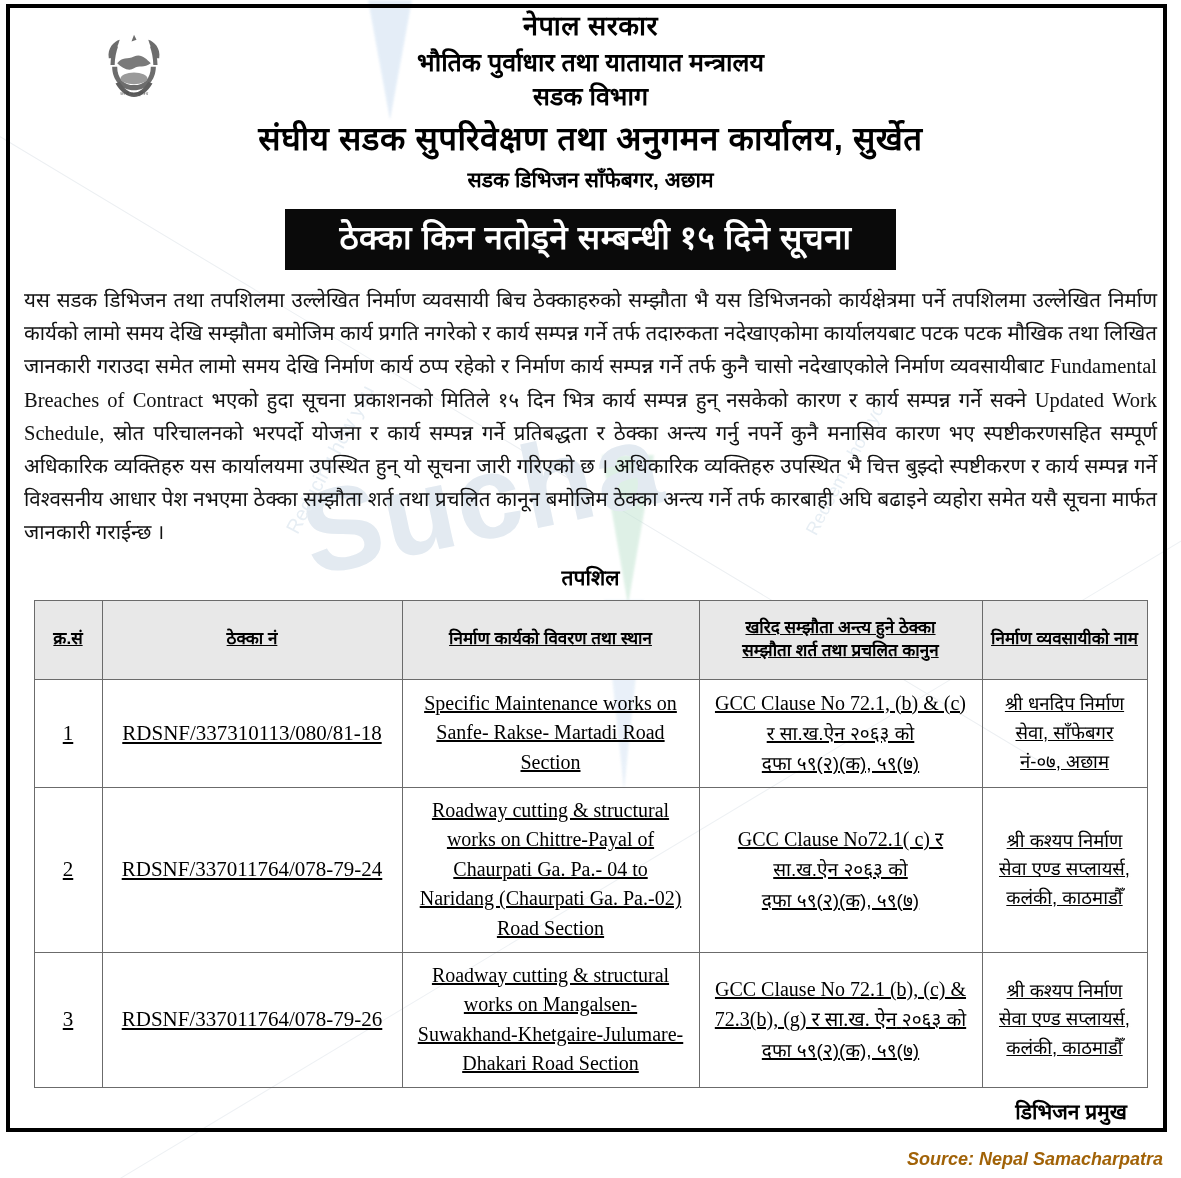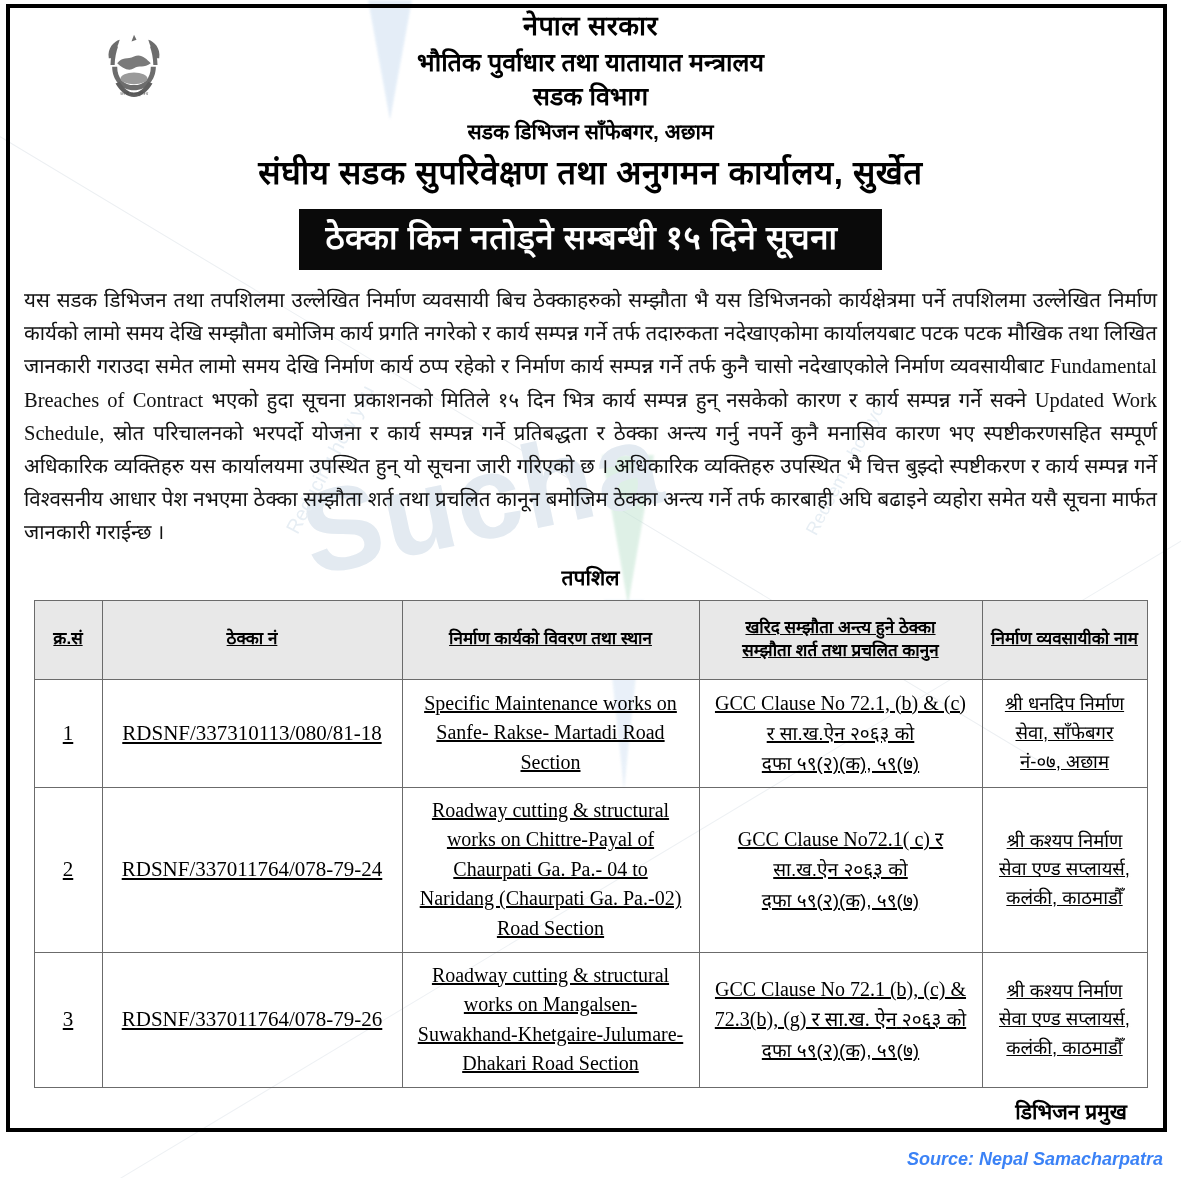--- a/index.html
+++ b/index.html
@@ -141,21 +141,21 @@
     text-align:center;
     margin-top:16px;
   }
   .banner{
     display:inline-block;
     background:#0a0a0a;
     color:#ffffff;
     font-family:"Liberation Sans", sans-serif;
     font-weight:bold;
     font-size:33px;
-    padding:11px 44px 14px 26px;
+    padding:11px 44px 14px 54px;
     letter-spacing:.5px;
     line-height:1.1;
   }
   .pubdate{
     text-align:center;
     margin-top:15px;
     font-family:"Liberation Sans", sans-serif;
     font-weight:bold;
     font-size:21px;
   }
@@ -254,21 +254,21 @@
 
   
   .source{
     position:absolute;
     right:18px;
     bottom:8px;
     font-family:"Liberation Sans", sans-serif;
     font-style:italic;
     font-weight:bold;
     font-size:18px;
-    color:#3b82f6;
+    color:#a16207;
     z-index:3;
     text-align:right;
   }
 </style>
 </head>
 <body>
 
 <div class="wm-layer">
   <div class="wm-diag"></div>
   <div class="wm-diag2"></div>
@@ -297,22 +297,22 @@
         <path d="M30 42 C36 34 42 38 50 34 C58 30 64 36 70 42 C62 48 56 44 50 48 C44 52 36 48 30 42 Z" fill="#7a7a7a"></path>
         <ellipse cx="50" cy="60" rx="16" ry="7" fill="#9a9a9a"></ellipse>
         <path d="M28 66 C34 76 42 82 50 82 C58 82 66 76 72 66 L67 64 C62 72 56 77 50 77 C44 77 38 72 33 64 Z" fill="#5f5f5f"></path>
         <text x="50" y="80" font-size="5" text-anchor="middle" fill="#4a4a4a" font-family="'DejaVu Sans', sans-serif">जननी जन्मभूमिश्च</text>
       </g>
     </svg>
 
     <div class="dev-line l-gov">नेपाल सरकार</div>
     <div class="dev-line l-min">भौतिक पुर्वाधार तथा यातायात मन्त्रालय</div>
     <div class="dev-line l-dept">सडक विभाग</div>
+    <div class="dev-line l-office">संघीय सडक सुपरिवेक्षण तथा अनुगमन कार्यालय, सुर्खेत</div>
     <div class="dev-line l-div">सडक डिभिजन साँफेबगर, अछाम</div>
-    <div class="dev-line l-office">संघीय सडक सुपरिवेक्षण तथा अनुगमन कार्यालय, सुर्खेत</div>
   </div>
 
   <div class="banner-wrap">
     <div class="banner">ठेक्का किन नतोड्ने सम्बन्धी १५ दिने सूचना</div>
   </div>
 
 
   <div class="body-para">यस सडक डिभिजन तथा तपशिलमा उल्लेखित निर्माण व्यवसायी बिच ठेक्काहरुको सम्झौता भै यस डिभिजनको कार्यक्षेत्रमा पर्ने तपशिलमा उल्लेखित निर्माण कार्यको लामो समय देखि सम्झौता बमोजिम कार्य प्रगति नगरेको र कार्य सम्पन्न गर्ने तर्फ तदारुकता नदेखाएकोमा कार्यालयबाट पटक पटक मौखिक तथा लिखित जानकारी गराउदा समेत लामो समय देखि निर्माण कार्य ठप्प रहेको र निर्माण कार्य सम्पन्न गर्ने तर्फ कुनै चासो नदेखाएकोले निर्माण व्यवसायीबाट Fundamental Breaches of Contract भएको हुदा सूचना प्रकाशनको मितिले १५ दिन भित्र कार्य सम्पन्न हुन् नसकेको कारण र कार्य सम्पन्न गर्ने सक्ने Updated Work Schedule, स्रोत परिचालनको भरपर्दो योजना र कार्य सम्पन्न गर्ने प्रतिबद्धता र ठेक्का अन्त्य गर्नु नपर्ने कुनै मनासिव कारण भए स्पष्टीकरणसहित सम्पूर्ण अधिकारिक व्यक्तिहरु यस कार्यालयमा उपस्थित हुन् यो सूचना जारी गरिएको छ । अधिकारिक व्यक्तिहरु उपस्थित भै चित्त बुझ्दो स्पष्टीकरण र कार्य सम्पन्न गर्ने विश्वसनीय आधार पेश नभएमा ठेक्का सम्झौता शर्त तथा प्रचलित कानून बमोजिम ठेक्का अन्त्य गर्ने तर्फ कारबाही अघि बढाइने व्यहोरा समेत यसै सूचना मार्फत जानकारी गराईन्छ ।</div>
 
   <div class="schedule-title">तपशिल</div>

